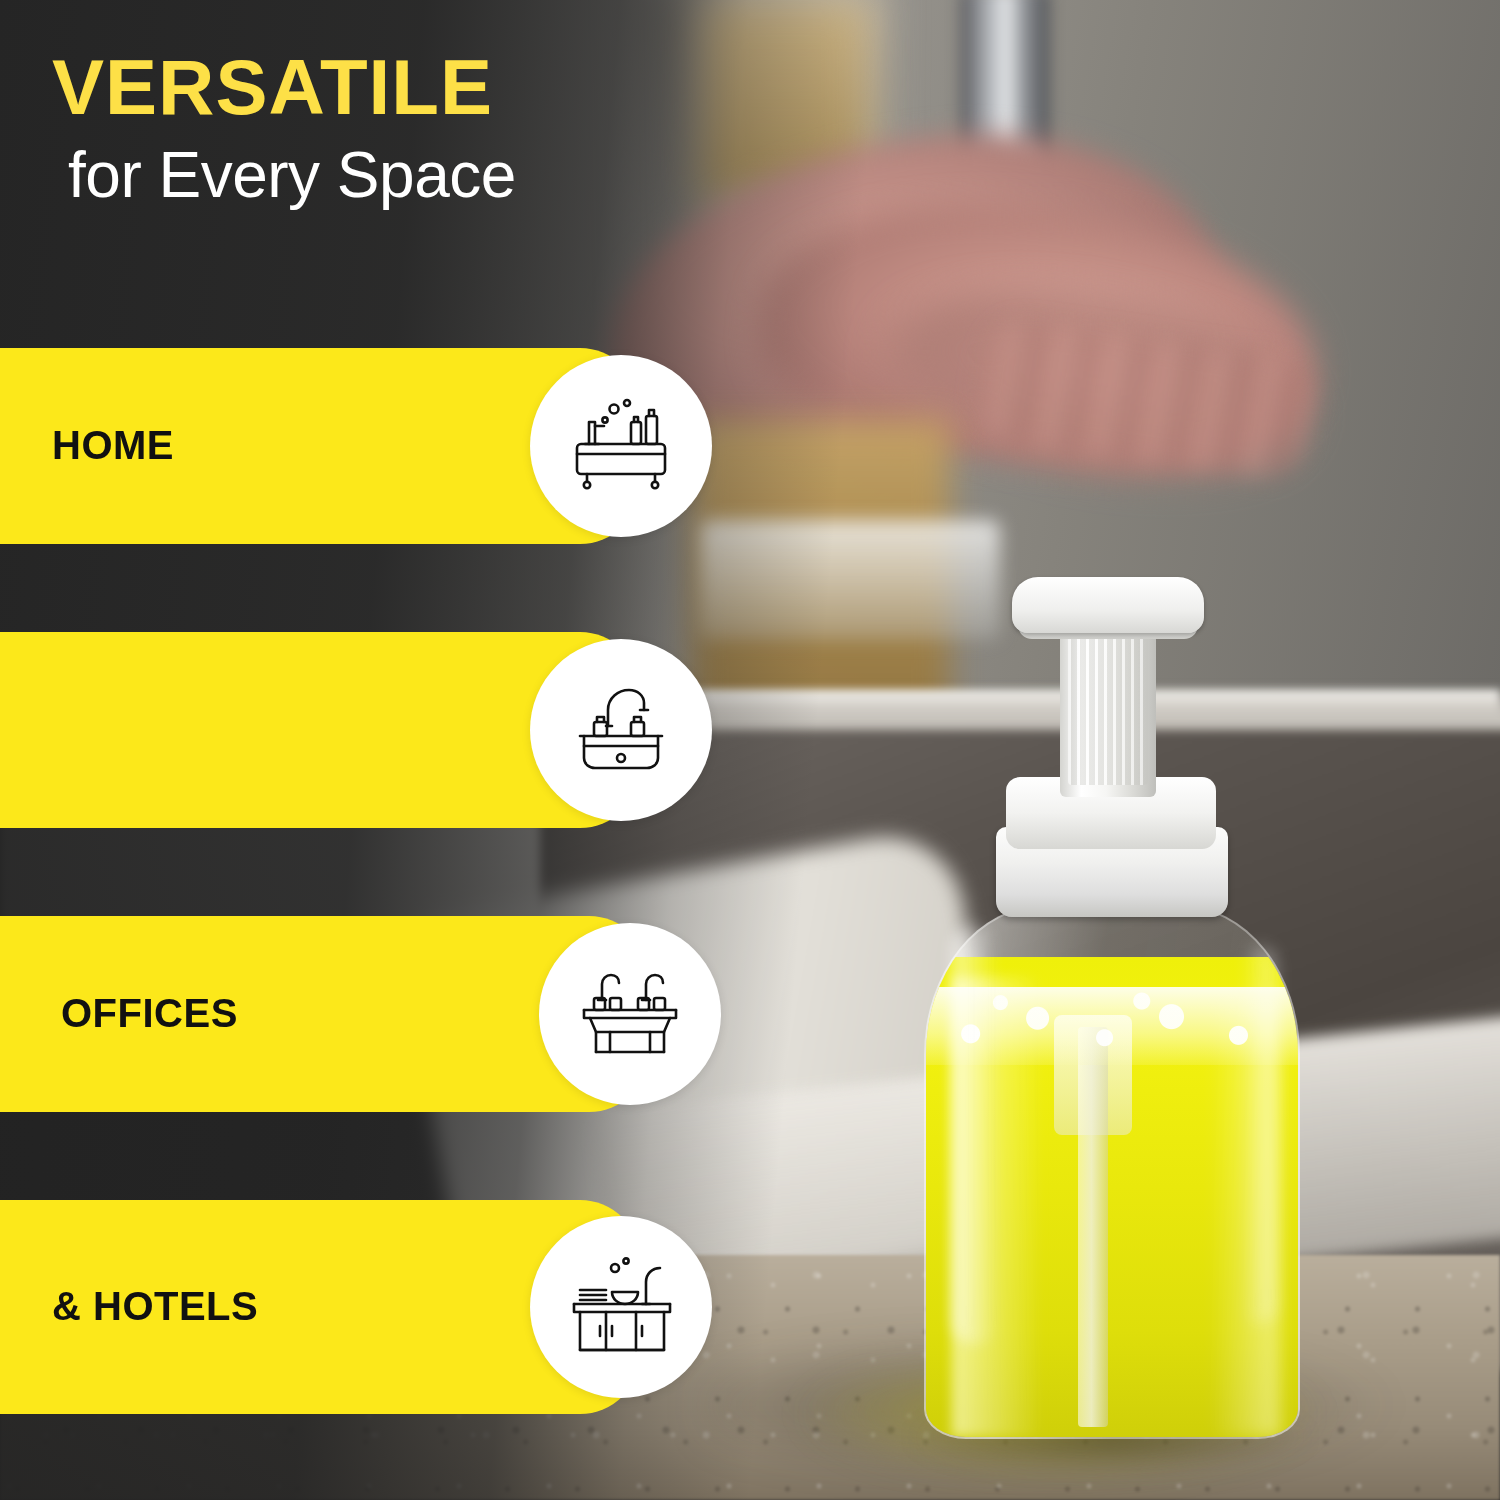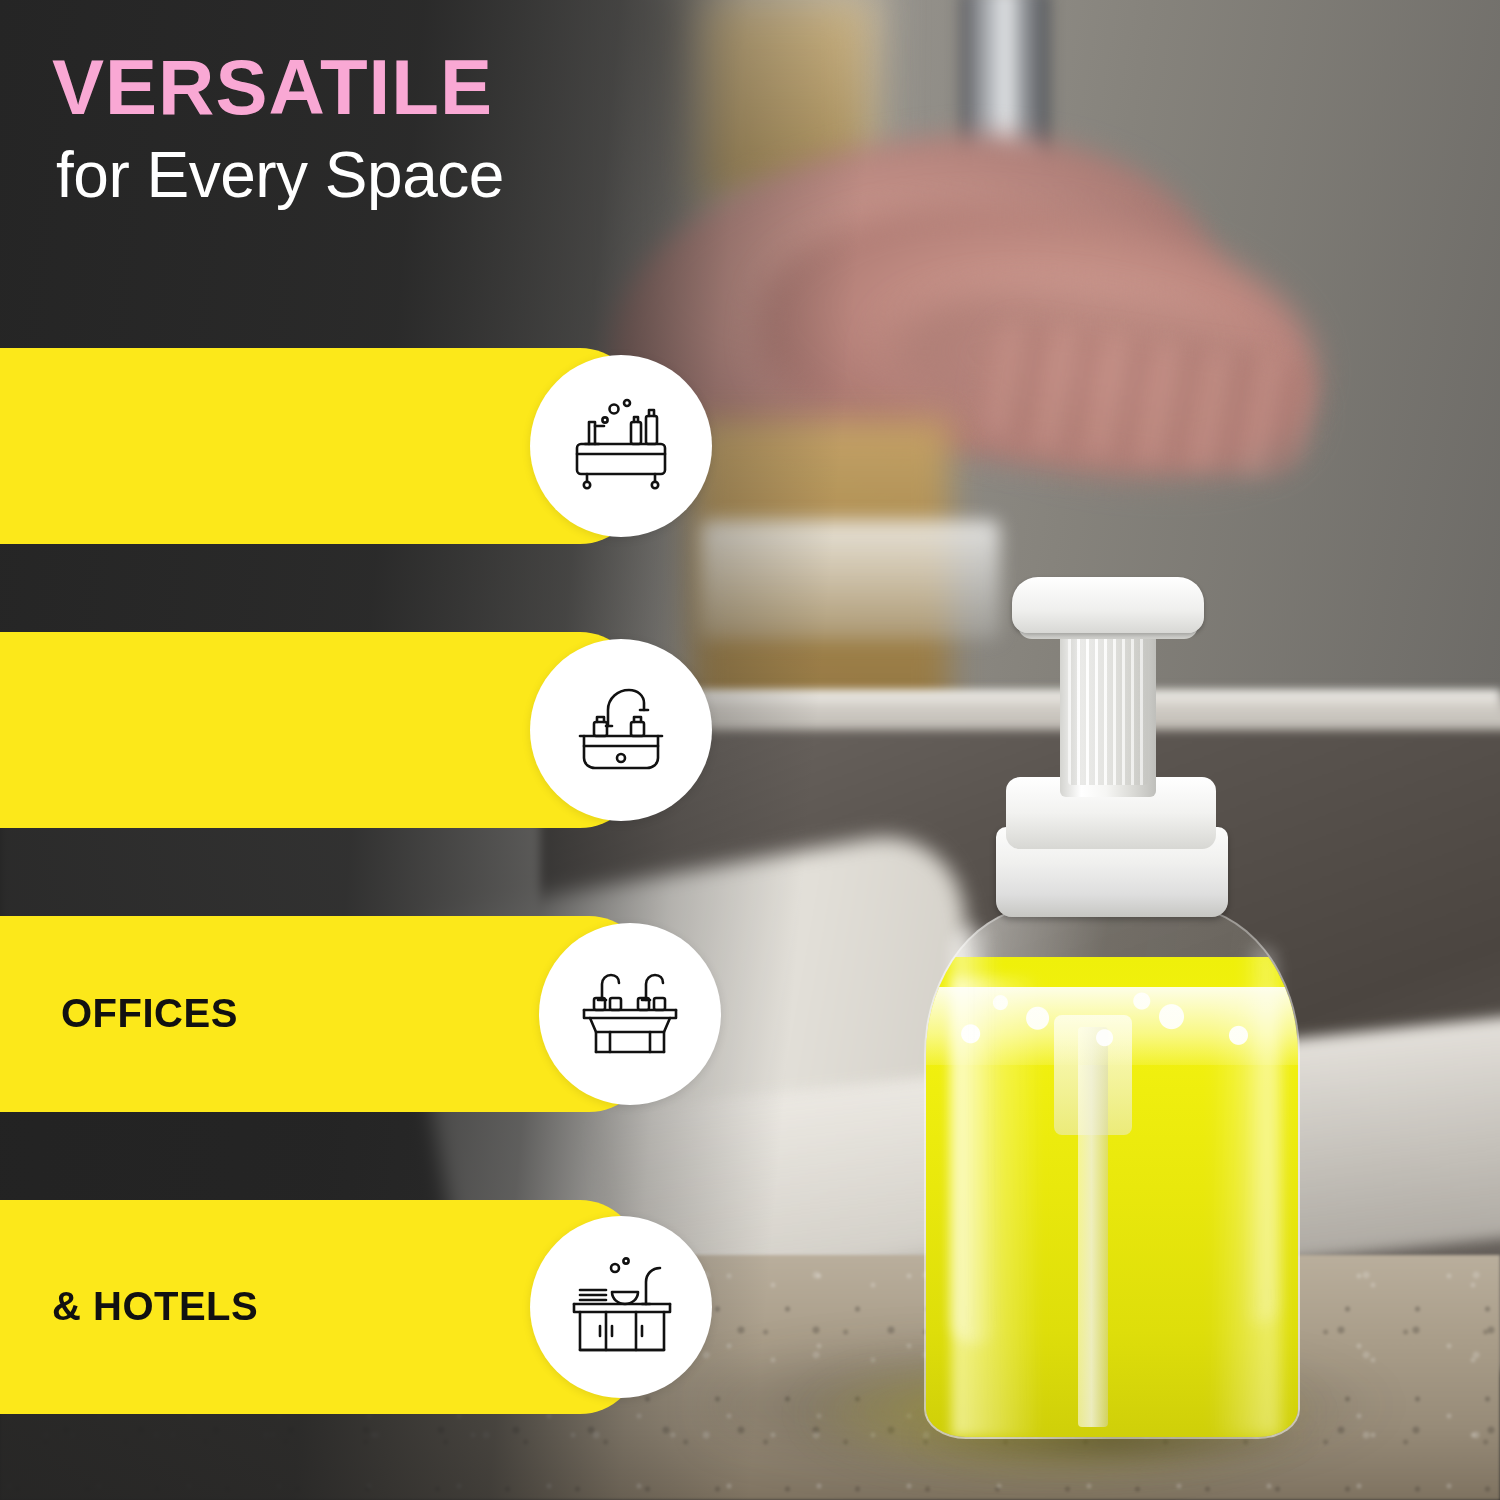--- a/index.html
+++ b/index.html
@@ -242,26 +242,26 @@
     position:absolute;left:10px;top:845px;width:400px;height:60px;
     background:radial-gradient(ellipse at 50% 45%,rgba(35,30,18,.5),rgba(35,30,18,0) 72%);
     filter:blur(12px);
   }
 
   
   .headline{
     position:absolute;left:52px;top:48px;width:820px;
   }
   .headline .l1{
-    font-size:78px;font-weight:bold;letter-spacing:1px;color:#f9a8d4;
+    font-size:78px;font-weight:bold;letter-spacing:1px;color:#fde047;
     line-height:1.0;margin:0;
   }
   .headline .l2{
     font-size:64px;font-weight:normal;color:#ffffff;
-    line-height:1.12;margin:14px 0 0 4px;letter-spacing:-.5px;
+    line-height:1.12;margin:14px 0 0 16px;letter-spacing:-.5px;
   }
 
   
   .bars{position:absolute;left:0;top:0;width:700px;height:1500px;}
   .bar{
     position:absolute;left:0;width:640px;
     background:#FCE81A;
     border-radius:0 60px 60px 0;
     display:flex;align-items:center;
   }
@@ -337,20 +337,21 @@
 
   <div class="headline">
     <div class="l1">VERSATILE</div>
     <div class="l2">for Every Space</div>
   </div>
 
   <div class="bars">
 
     <div class="bar bar1">
       <div class="bar-label">
+        <div>HOME</div>
       </div>
       <div class="icon-badge">
         <span>
           <svg width="108" height="100" viewBox="0 0 108 100" fill="none" stroke="#111" stroke-width="2.6" stroke-linecap="round" stroke-linejoin="round">
 
             <circle cx="47" cy="13" r="4.5"></circle>
             <circle cx="60" cy="7" r="3"></circle>
             <circle cx="38" cy="24" r="2.6"></circle>
 
             <path d="M22 48 V26 h6 v22"></path>

